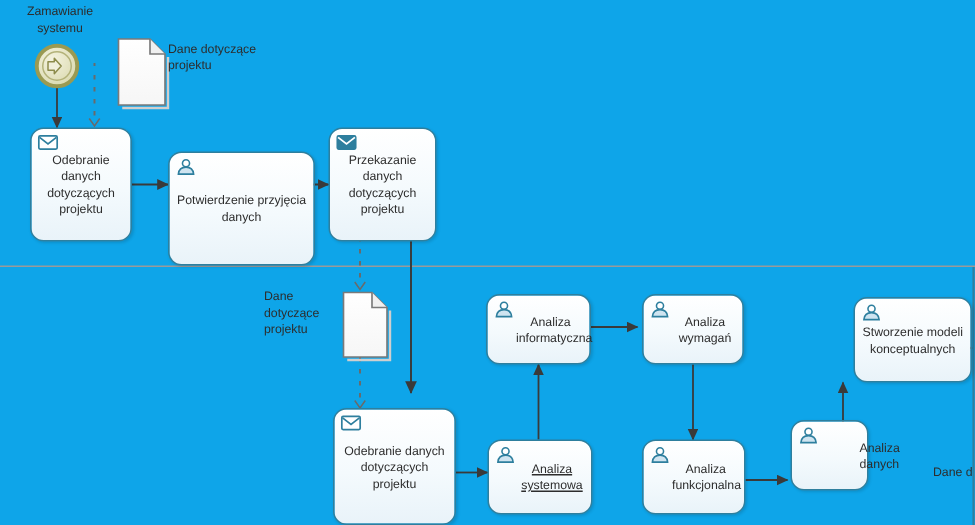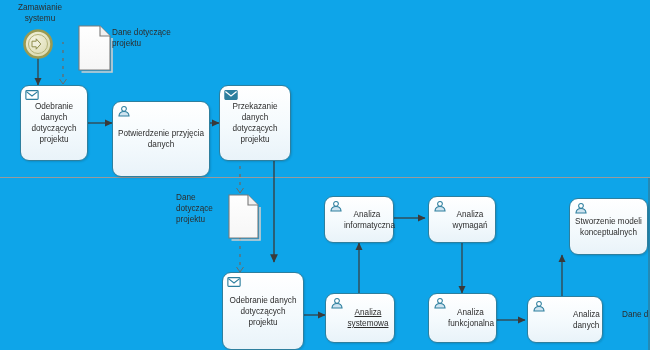--- a/index.html
+++ b/index.html
@@ -217,21 +217,21 @@
   </div>
 
   <div class="task inline" style="left:428px; top:293px; width:69px; height:50px;">
     <svg class="task-icon" viewBox="0 0 16 13">
       <circle cx="8" cy="4" r="2.7" fill="#ffffff" stroke="#2e7f9e" stroke-width="1.2"></circle>
       <path d="M2.2,12.3 C2.6,8.3 5,7 8,7 C11,7 13.4,8.3 13.8,12.3 z" fill="#cfe4f0" stroke="#2e7f9e" stroke-width="1.2"></path>
     </svg>
     <span class="tlabel">Analiza funkcjonalna</span>
   </div>
 
-  <div class="task inline" style="left:527px; top:296px; width:76px; height:47px;padding-left:45px;">
+  <div class="task inline" style="left:527px; top:280px; width:52px; height:47px;padding-left:45px;">
     <svg class="task-icon" viewBox="0 0 16 13">
       <circle cx="8" cy="4" r="2.7" fill="#ffffff" stroke="#2e7f9e" stroke-width="1.2"></circle>
       <path d="M2.2,12.3 C2.6,8.3 5,7 8,7 C11,7 13.4,8.3 13.8,12.3 z" fill="#cfe4f0" stroke="#2e7f9e" stroke-width="1.2"></path>
     </svg>
     <span class="tlabel">Analiza danych</span>
   </div>
 
   <div class="task" style="left:525px; top:198px; width:79px; height:57px;margin-left:44px;">
     <svg class="task-icon" viewBox="0 0 16 13">
       <circle cx="8" cy="4" r="2.7" fill="#ffffff" stroke="#2e7f9e" stroke-width="1.2"></circle>

